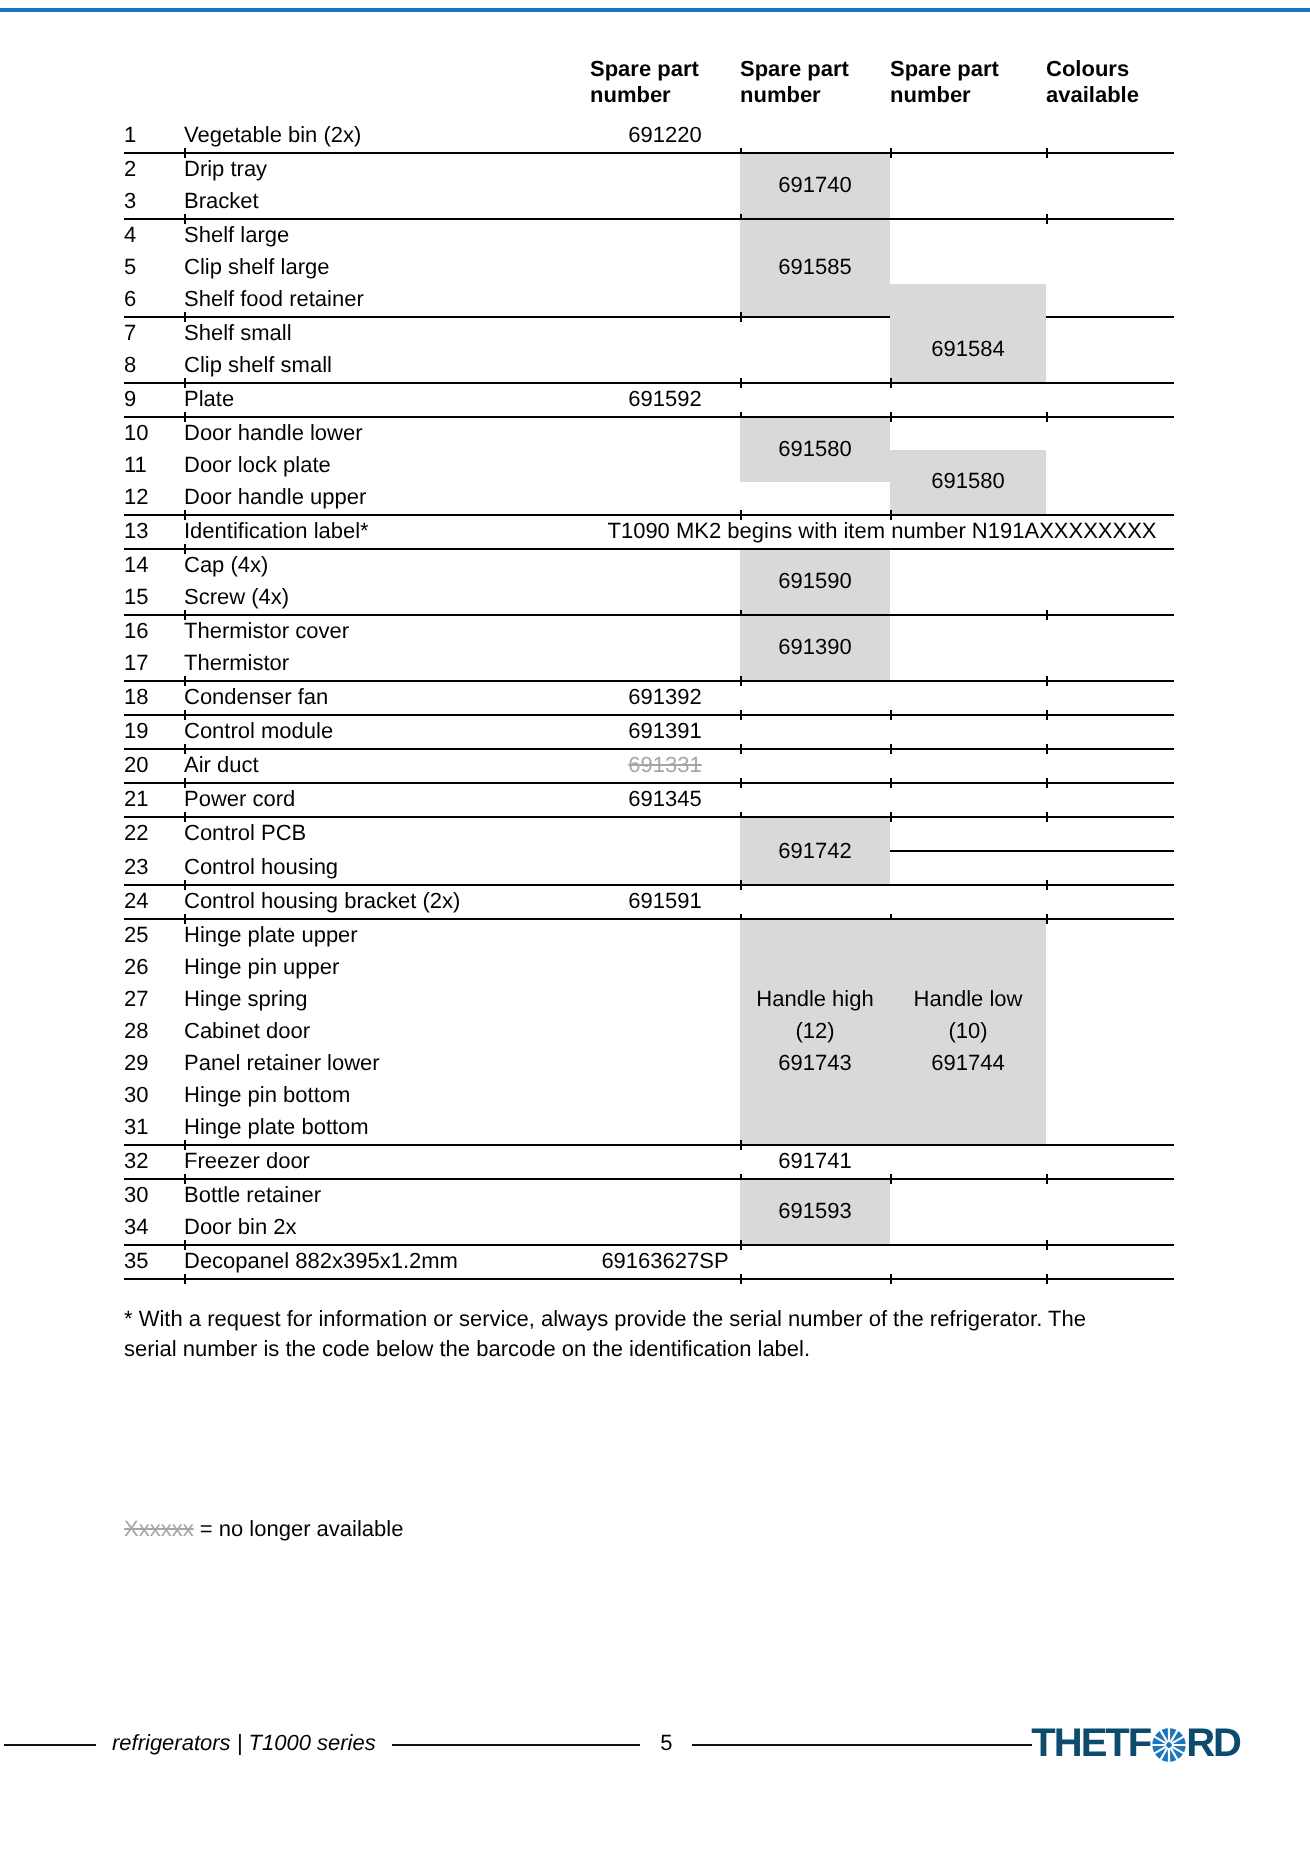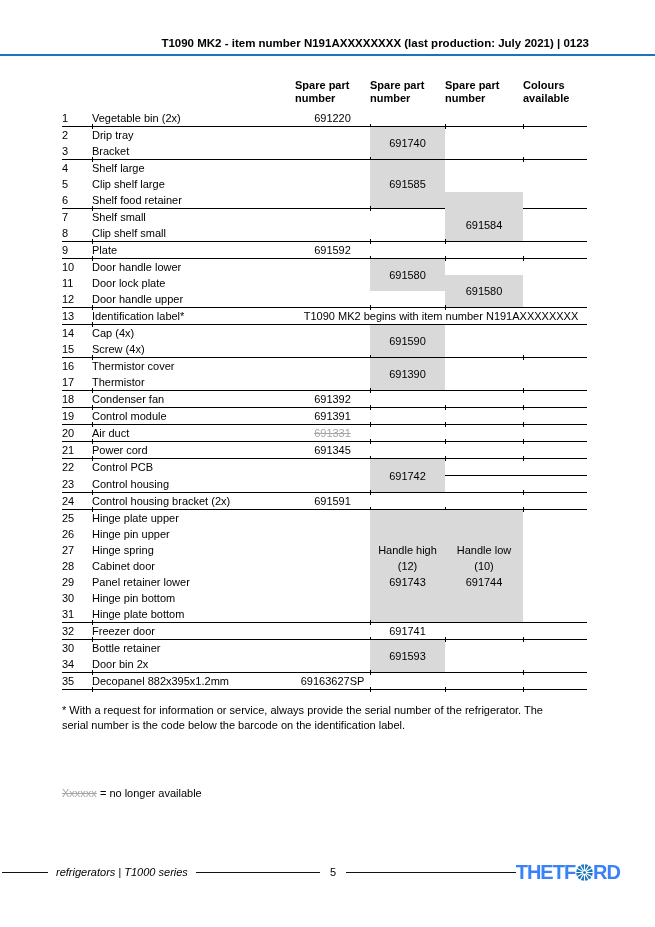--- a/index.html
+++ b/index.html
@@ -32,42 +32,41 @@
   td.noline{border-bottom:hidden;}
   td.cellline{border-bottom:1px solid #000;}
   td.strike{color:var(--strikegray,#a6a6a6);text-decoration:line-through;}
   .cline{line-height:16px;}
   
   tbody.group > tr:last-child > td:not(:last-child):not(.noline)::after{
     content:"";position:absolute;right:-0.5px;bottom:-2.5px;width:1px;height:5px;background:#000;
   }
   
   .footnote{margin:13px 0 0 62px;width:502px;font-size:11px;line-height:15px;}
-  .legend{position:absolute;left:62px;top:776px;font-size:11px;}
+  .legend{position:absolute;left:62px;top:748px;font-size:11px;}
   .legend .sample{color:var(--strikegray,#a6a6a6);text-decoration:line-through;}
   
   .footer{
     position:absolute;left:2px;right:35px;top:862px;height:20px;
     display:flex;align-items:center;font-size:11px;
   }
   .seg{height:0;border-top:1.5px solid #111;}
   .seg1{width:46px;}
   .seg2{flex:1.1;}
   .seg3{flex:1.5;}
   .footer-label{padding:0 8px;white-space:nowrap;font-style:italic;}
   .page-number{padding:0 10px;}
-  .logo{display:flex;align-items:center;font-weight:bold;font-size:20px;letter-spacing:-1px;color:#3b82f6;}
+  .logo{display:flex;align-items:center;font-weight:bold;font-size:20px;letter-spacing:-1px;color:#0c4a6e;}
   .logo svg{margin:0 0.5px;display:block;}
 </style>
 </head>
 <body>
 
 <div class="page">
 
-  <div class="header-title">T1090 MK2 - item number N191AXXXXXXXX (last production: July 2021) | 0123</div>
   <div class="header-rule"></div>
 
   <table class="parts" id="parts-table">
       <colgroup>
         <col style="width: 30px;">
         <col style="width: 203px;">
         <col style="width: 75px;">
         <col style="width: 75px;">
         <col style="width: 78px;">
         <col style="width: 64px;">

